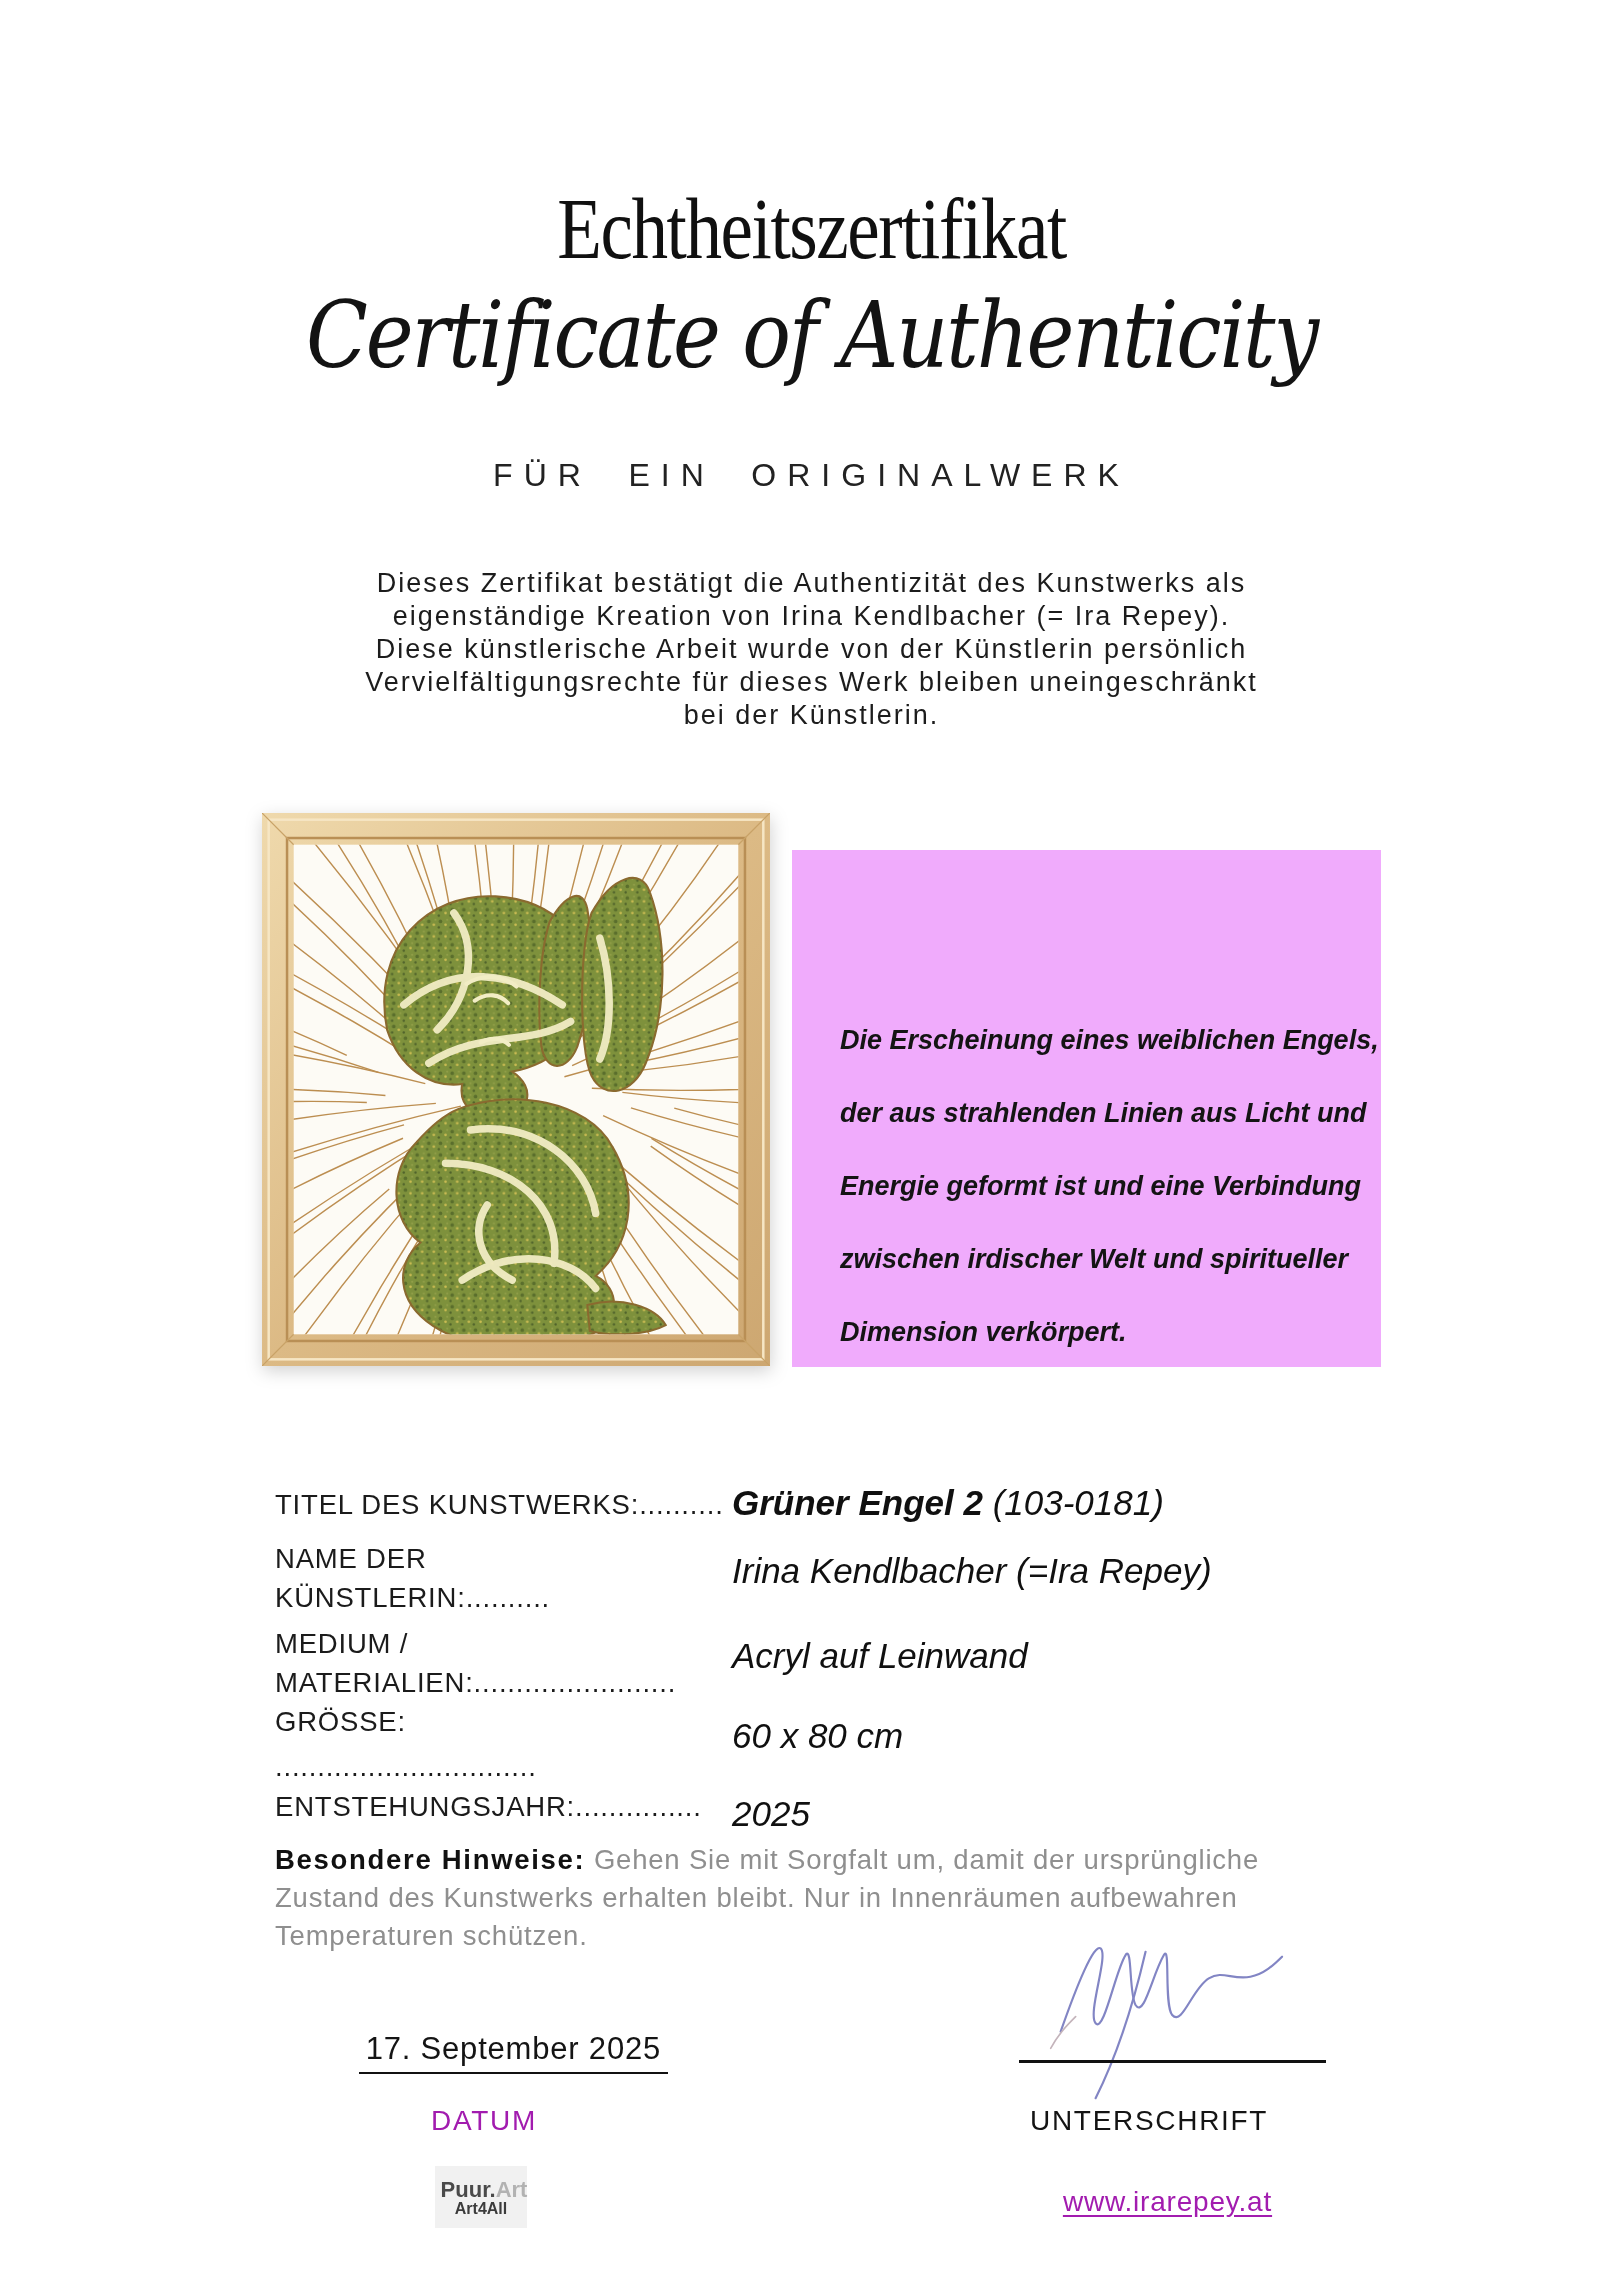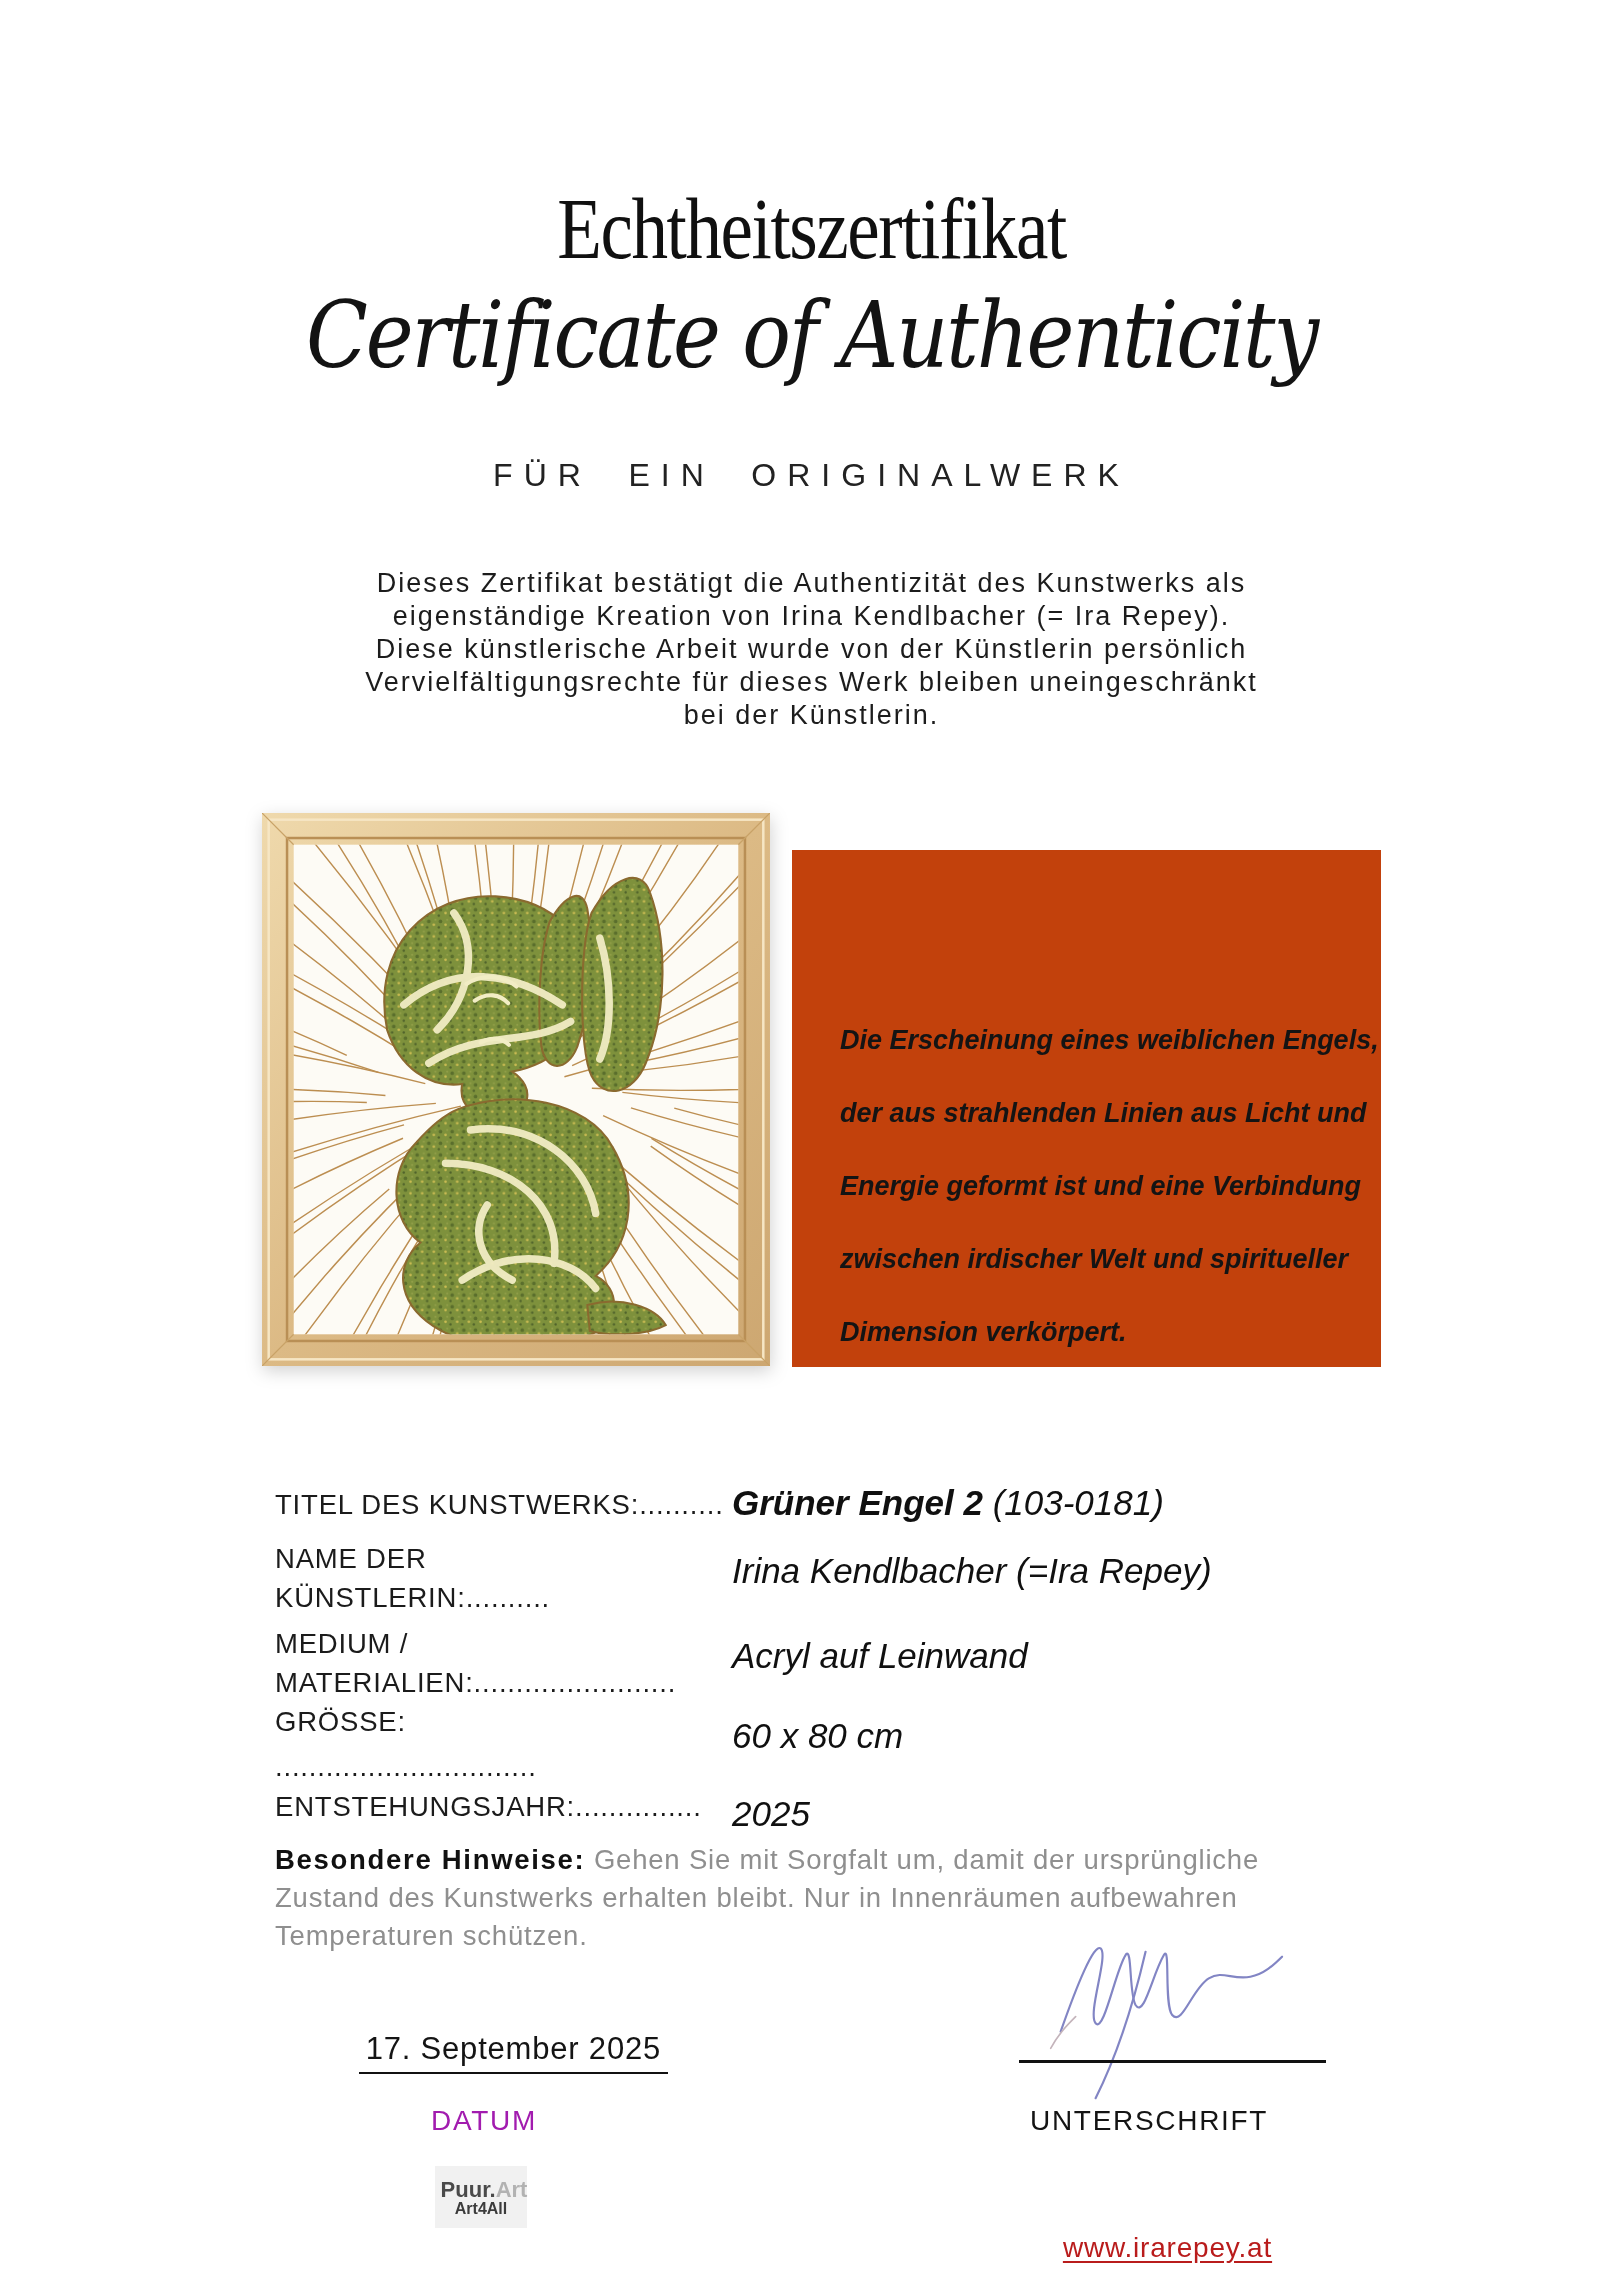--- a/index.html
+++ b/index.html
@@ -249,21 +249,21 @@
         </g>
         <g fill="none" stroke="#f2edc5" stroke-width="5" stroke-linecap="round">
           <path d="M 255 225 C 270 215 285 217 295 228"></path>
           <path d="M 245 205 C 265 192 290 195 305 208"></path>
           <path d="M 262 275 C 275 268 288 270 296 278"></path>
         </g>
       </g>
     </svg>
   </div>
 
-  <div class="abs descbox" style="background:#c2410c;">
+  <div class="abs descbox" style="background:#f0abfc;">
     <div class="dline">Die Erscheinung eines weiblichen Engels,</div>
     <div class="dline">der aus strahlenden Linien aus Licht und</div>
     <div class="dline">Energie geformt ist und eine Verbindung</div>
     <div class="dline">zwischen irdischer Welt und spiritueller</div>
     <div class="dline">Dimension verkörpert.</div>
   </div>
 
   <div class="abs flabel" style="top:1489px">TITEL DES KUNSTWERKS:..........</div>
   <div class="abs fvalue" style="top:1483px">
     <span class="vb">Grüner Engel 2</span><span> (103-0181)</span>
@@ -303,18 +303,18 @@
     </g>
   </svg>
   <div class="abs sigline"></div>
   <div class="abs sig-label">UNTERSCHRIFT</div>
 
   <div class="abs logo">
     <div class="l1"><span class="p1">Puur.</span><span class="p2">Art</span></div>
     <div class="l2">Art4All</div>
   </div>
 
-  <div class="abs website" style="color:#b91c1c;margin-top:46px;">
+  <div class="abs website" style="color:#a21caf;">
     <a href="#">www.irarepey.at</a>
   </div>
 
 </div>
 
 
 </body></html>

